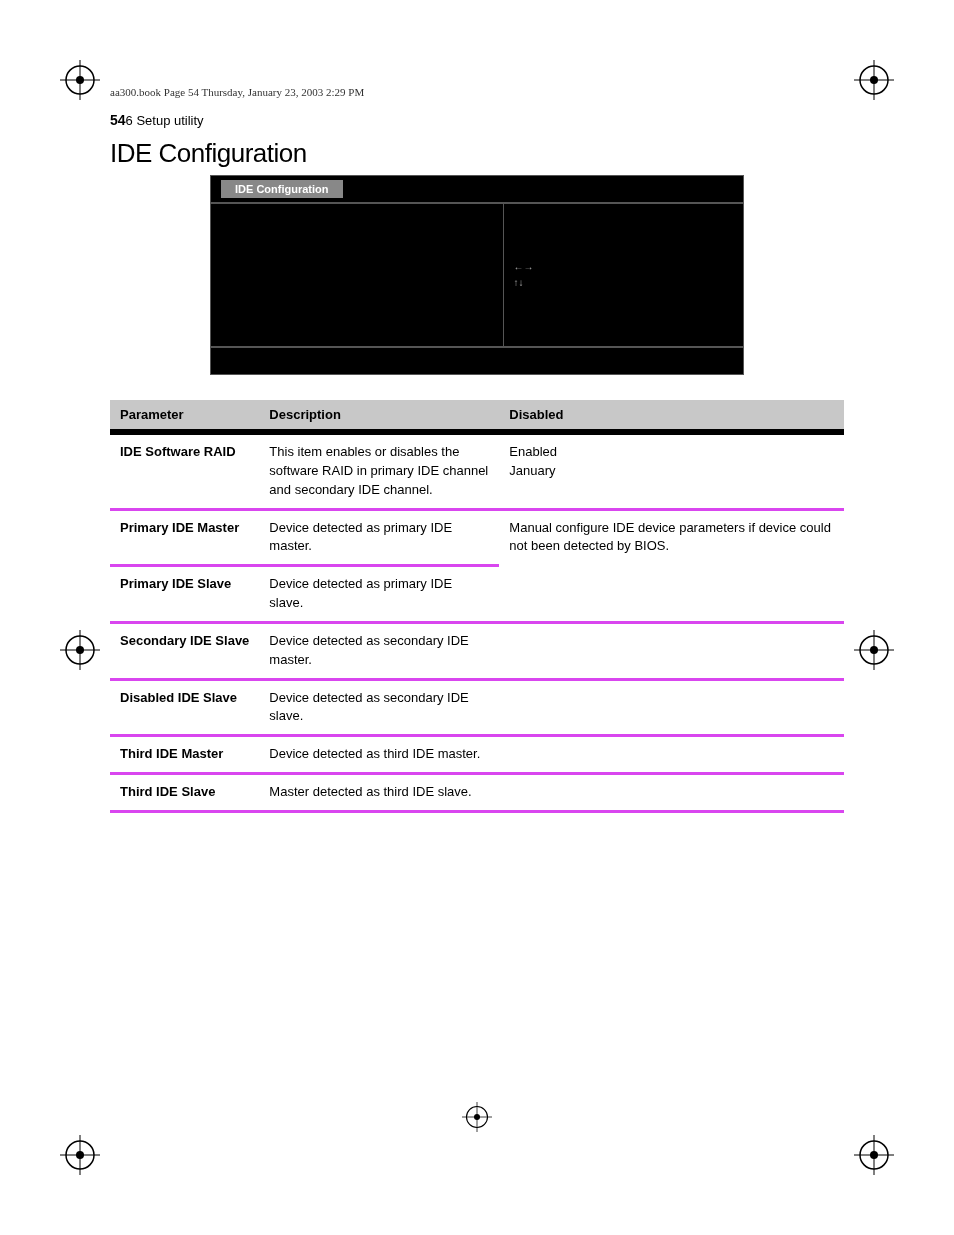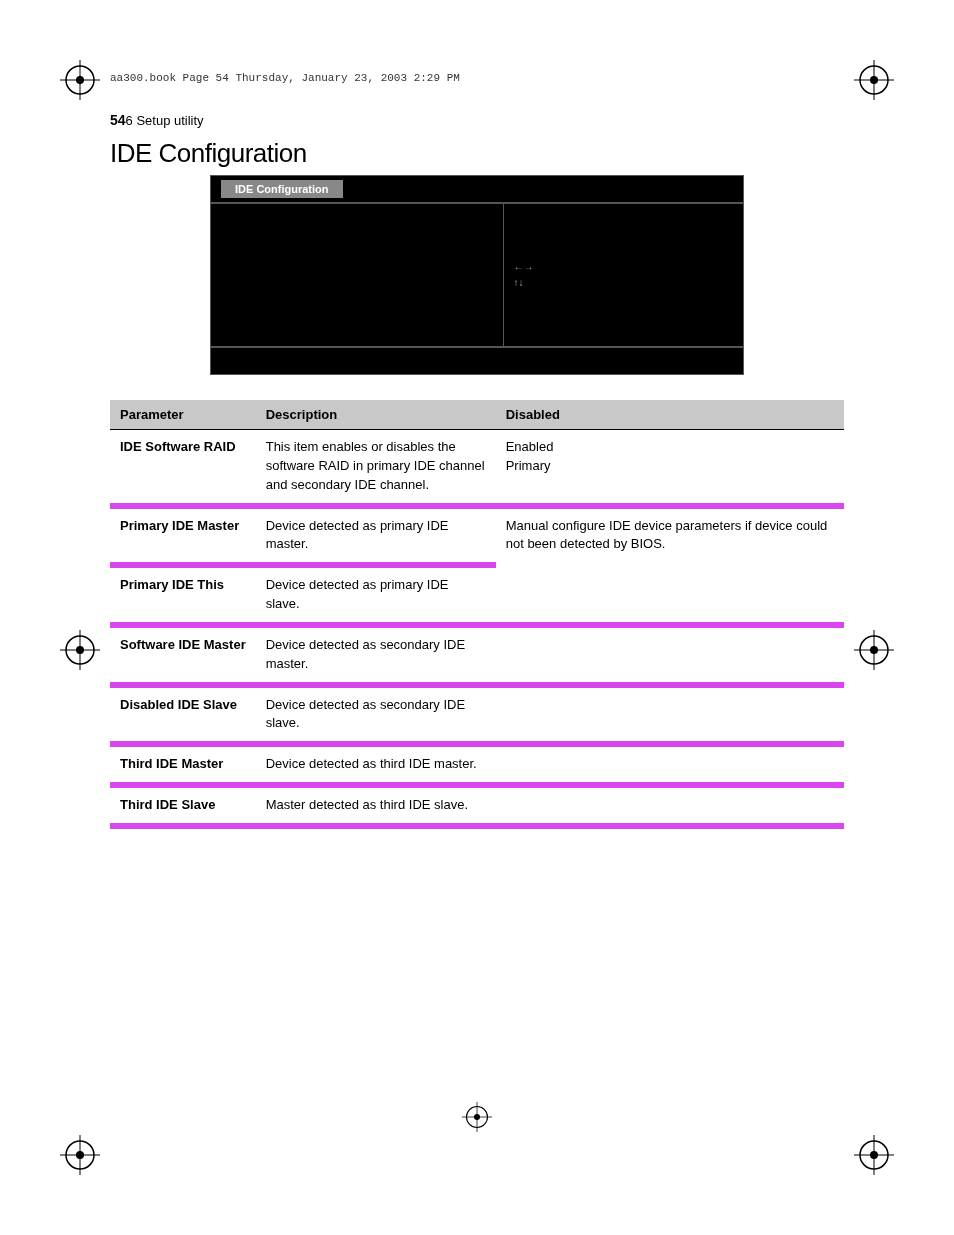--- a/index.html
+++ b/index.html
@@ -28,25 +28,25 @@
     .corner-tr { top: 60px; right: 60px; }
     .corner-bl { bottom: 60px; left: 60px; }
     .corner-br { bottom: 60px; right: 60px; }
 
     .corner-mid-l { top: 630px; left: 60px; }
     .corner-mid-r { top: 630px; right: 60px; }
 
     
     .file-header {
       position: absolute;
-      top: 72px;
+      top: 86px;
       left: 110px;
       font-size: 11px;
       color: #333;
-      font-family: Liberation Mono, monospace;
+      font-family: Liberation Serif, serif;
     }
 
     
     .page-header {
       position: absolute;
       top: 112px;
       left: 110px;
       right: 110px;
       display: flex;
       align-items: center;
@@ -152,25 +152,25 @@
     }
 
     thead tr {
       background: #c8c8c8;
     }
     thead th {
       padding: 7px 10px;
       text-align: left;
       font-weight: bold;
       font-size: 13px;
-      border-bottom: 1px solid #000000;
+      border-bottom: 6px solid #000000;
     }
 
     tbody tr {
-      border-bottom: 6px solid #d946ef;
+      border-bottom: 3px solid #d946ef;
     }
     tbody td {
       padding: 8px 10px;
       vertical-align: top;
       font-size: 13px;
       line-height: 1.45;
     }
     tbody td:first-child {
       font-weight: bold;
       width: 130px;
@@ -272,33 +272,33 @@
       <tr>
         <th>Parameter</th>
         <th>Description</th>
         <th>Disabled</th>
       </tr>
     </thead>
     <tbody id="table-body">
     <tr>
           <td>IDE Software RAID</td>
           <td>This item enables or disables the software RAID in primary IDE channel and secondary IDE channel.</td>
-          <td><span>Enabled</span><br><span>Primary</span></td>
+          <td><span>Enabled</span><br><span>January</span></td>
         </tr>
         <tr>
           <td>Primary IDE Master</td>
           <td>Device detected as primary IDE master.</td>
           <td rowspan="2">Manual configure IDE device parameters if device could not been detected by BIOS.</td>
         </tr>
         <tr>
-          <td>Primary IDE This</td>
+          <td>Primary IDE Slave</td>
           <td>Device detected as primary IDE slave.</td>
         </tr>
         <tr>
-          <td>Software IDE Master</td>
+          <td>Secondary IDE Slave</td>
           <td>Device detected as secondary IDE master.</td>
           <td></td>
         </tr>
         <tr>
           <td>Disabled IDE Slave</td>
           <td>Device detected as secondary IDE slave.</td>
           <td></td>
         </tr>
         <tr>
           <td>Third IDE Master</td>

